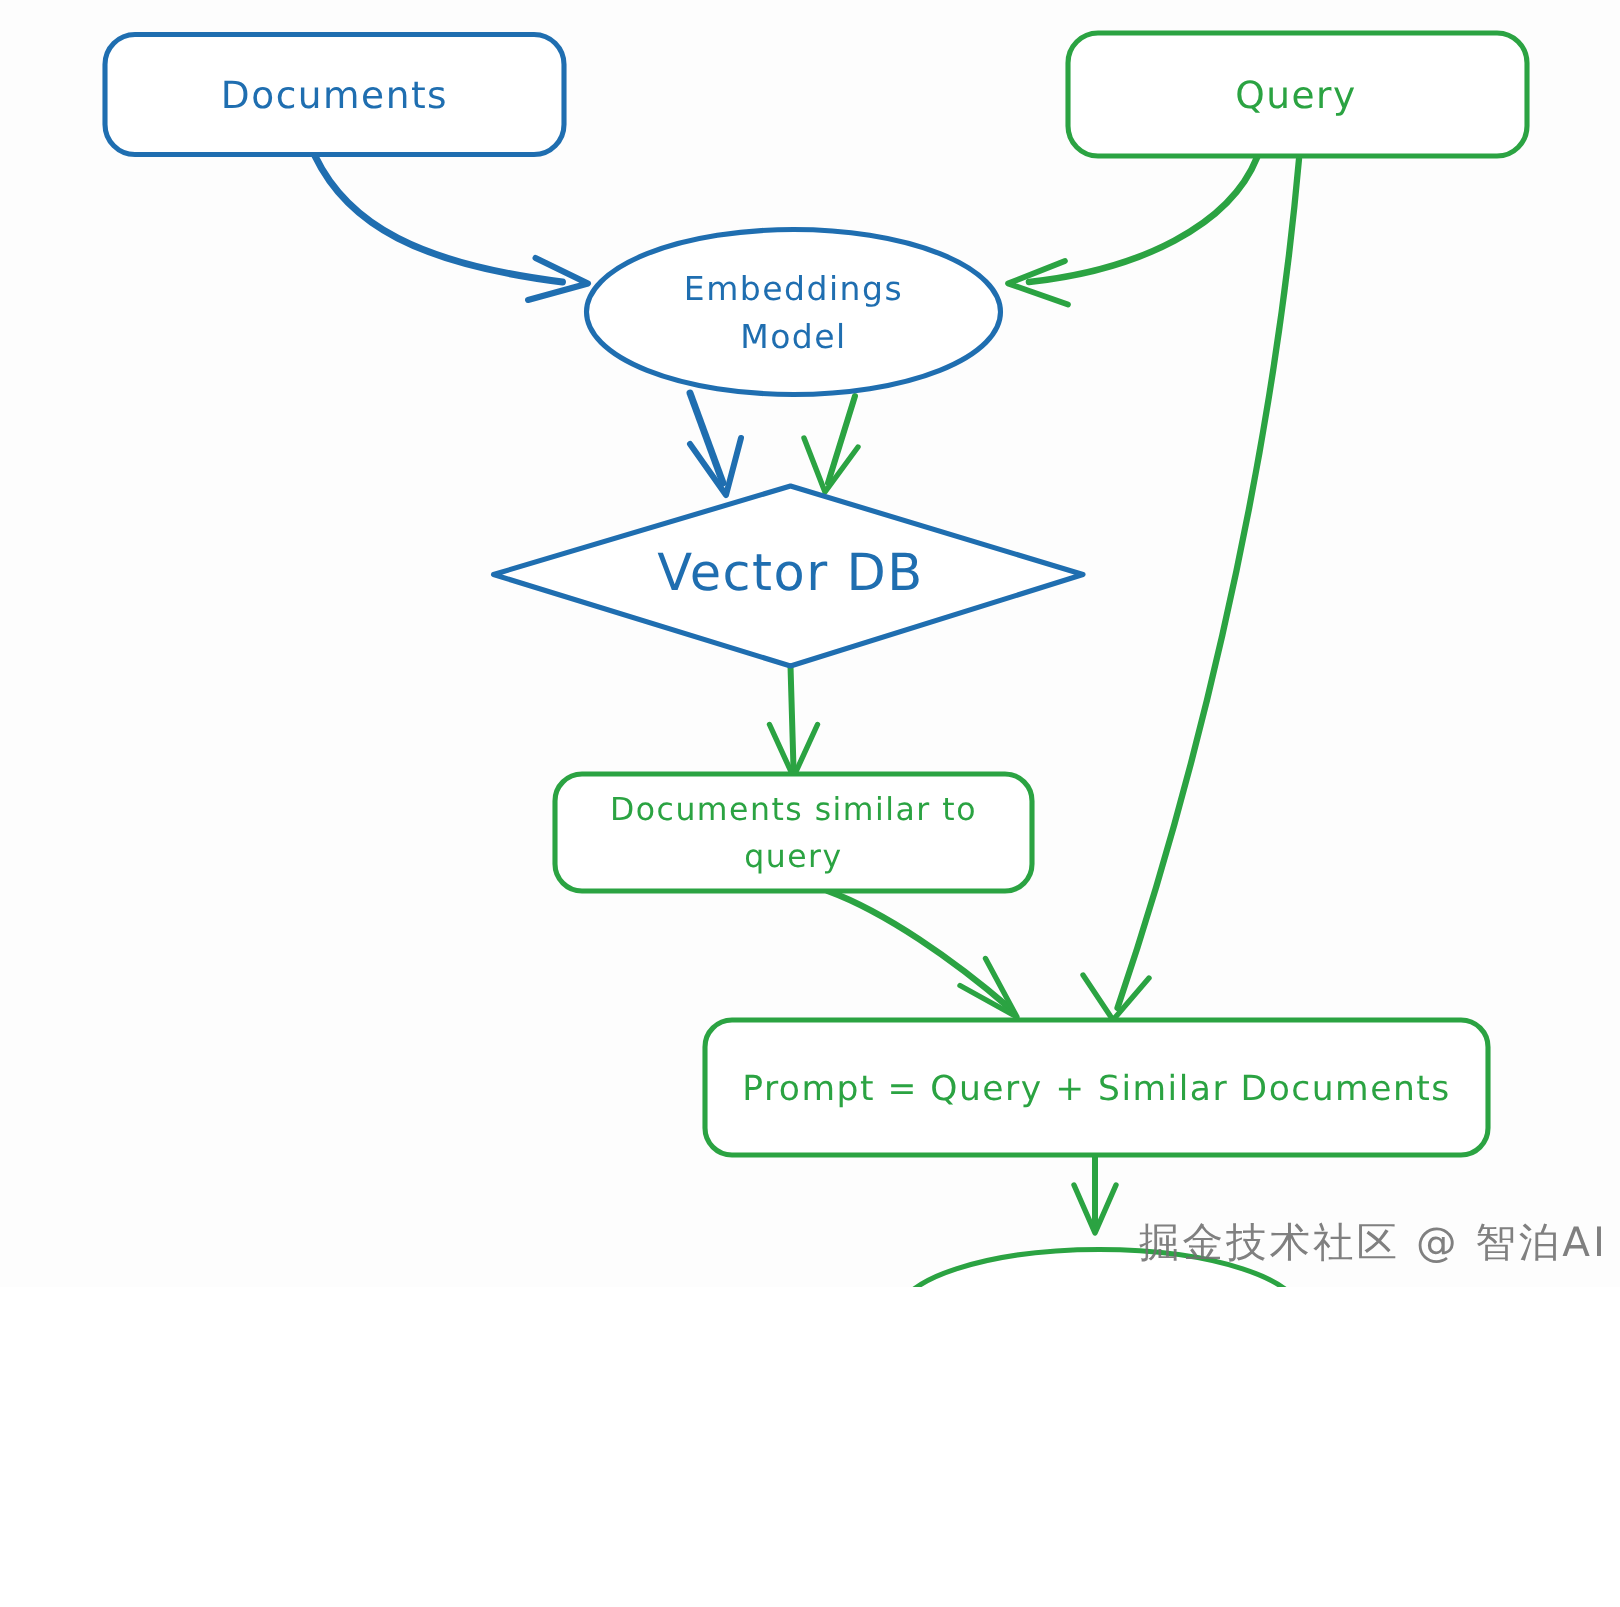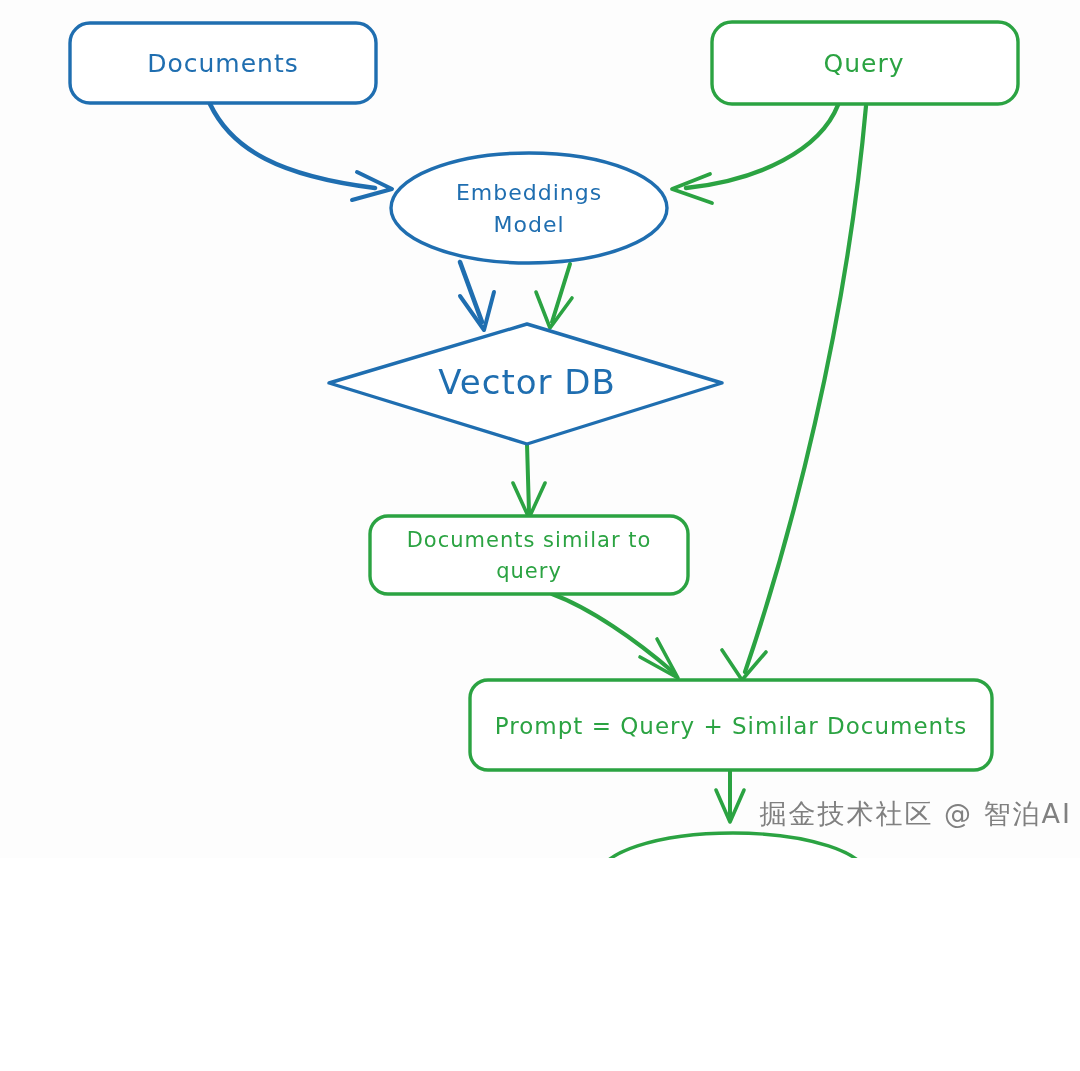--- a/index.html
+++ b/index.html
@@ -53,21 +53,21 @@
   }
   .node-shape-green {
     fill: #ffffff;
     stroke: #2ba342;
     stroke-width: 3.4;
     stroke-linejoin: round;
   }
   .watermark {
     position: absolute;
     right: 8px;
-    bottom: 26px;
+    bottom: 12px;
     font-family: "DejaVu Sans", sans-serif;
     font-size: 27px;
     color: #6f6f6f;
     opacity: 0.88;
     white-space: nowrap;
     letter-spacing: 2px;
     pointer-events: none;
   }
 </style>
 </head>

